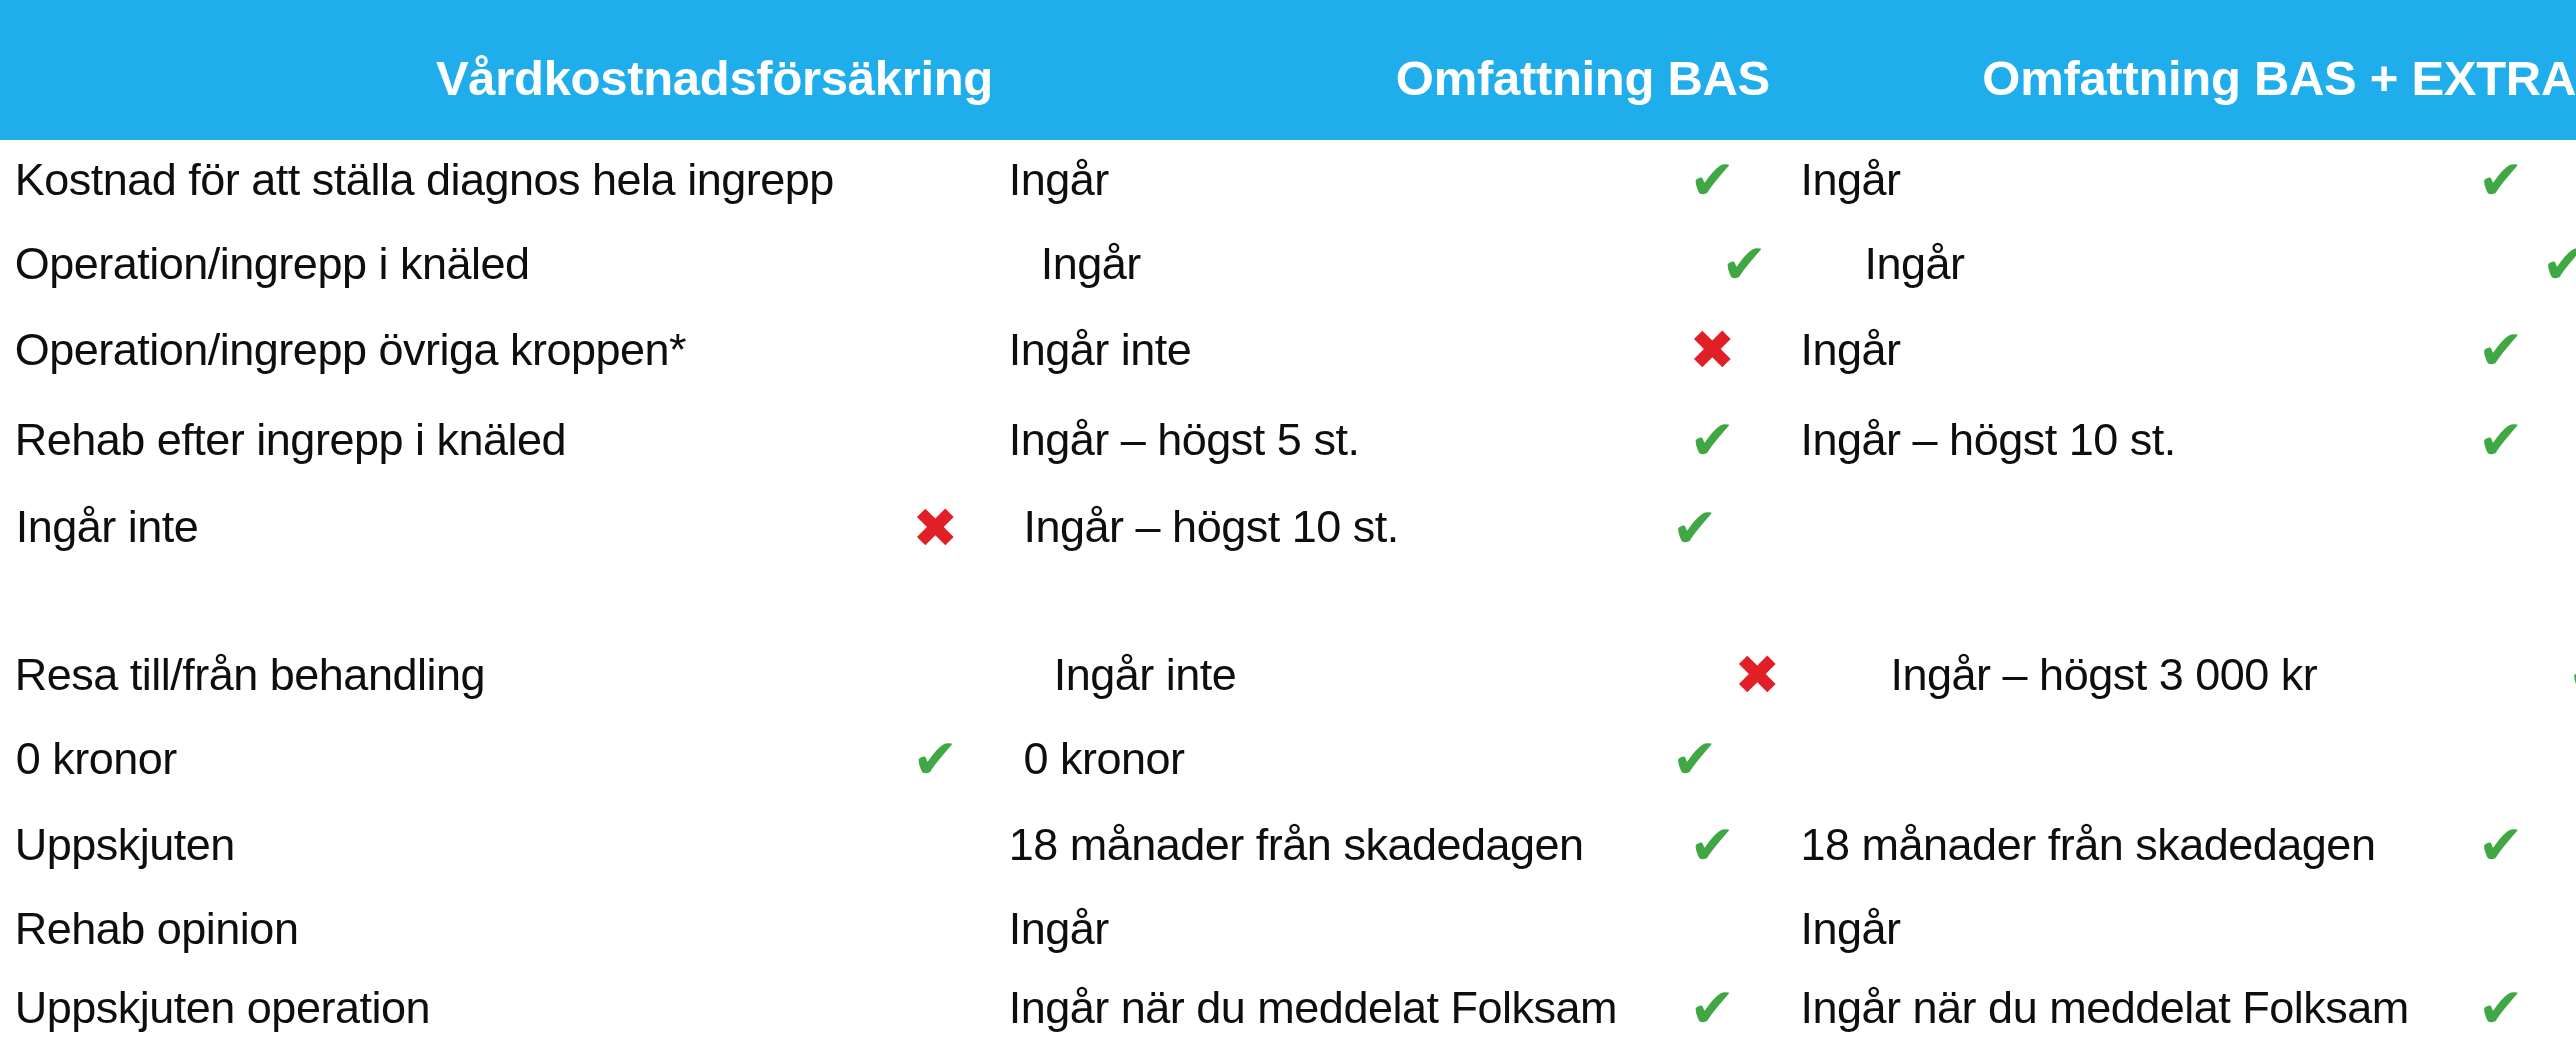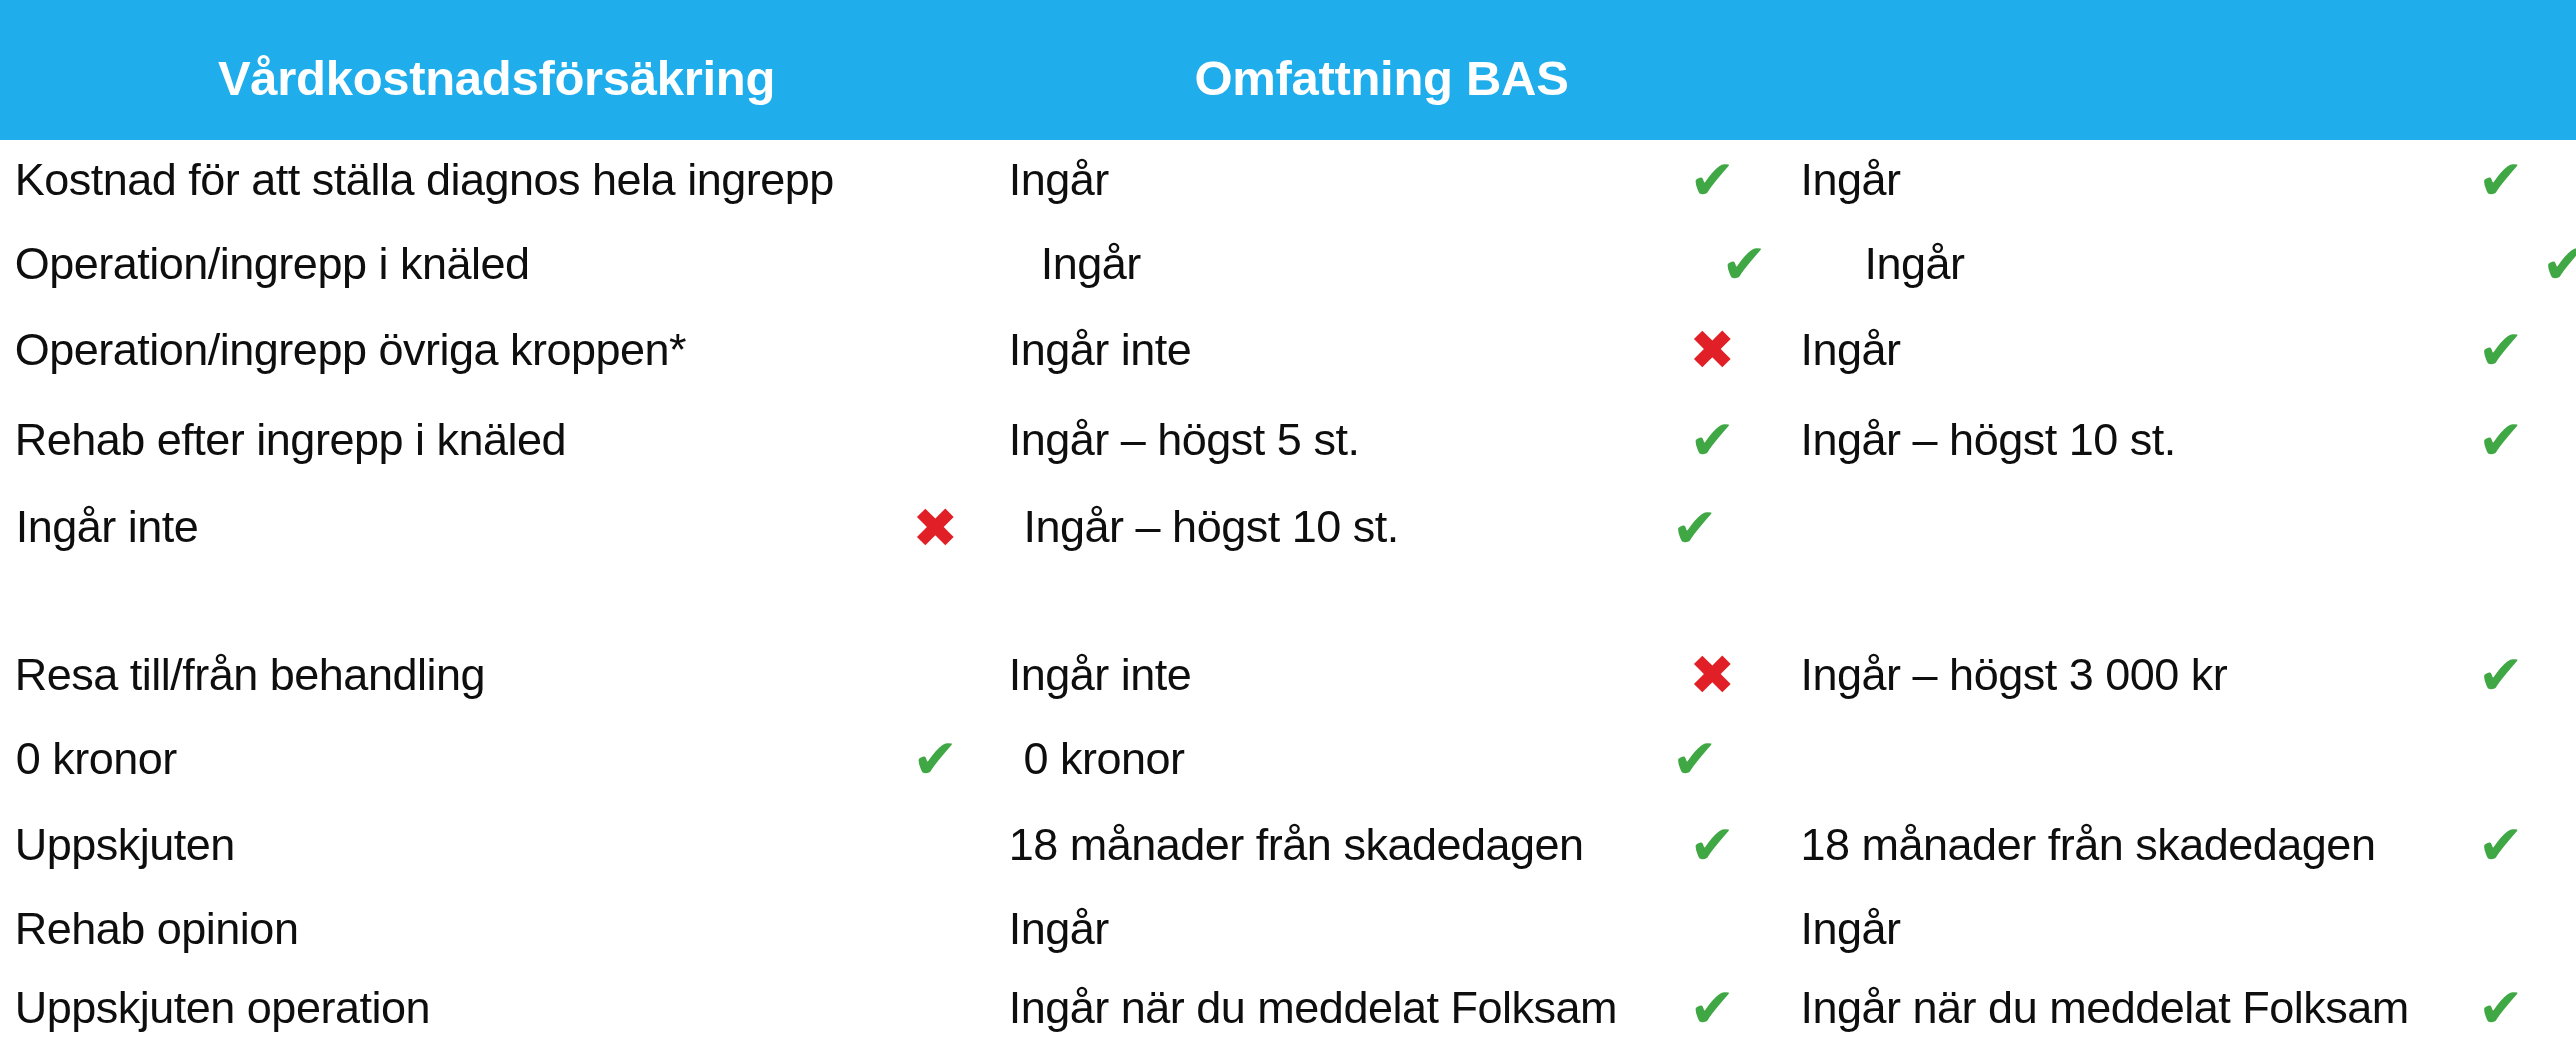--- a/index.html
+++ b/index.html
@@ -17,40 +17,40 @@
     color: #0e0e0e;
   }
   
   .header {
     height: 140px;
     display: grid;
     grid-template-columns: 993px 777px 806px;
     align-items: center;
   }
   .hcell {
-    text-align: center;
+    text-align: right;
     color: #ffffff;
     font-weight: 700;
     font-size: 49px;
     letter-spacing: -0.3px;
     transform: translateY(-3.9px);
     margin-top: 24px;
   }
   
   .tbody { width: 100%; }
   .row {
     display: grid;
     grid-template-columns: 993px 777px 806px;
   }
   .row:nth-child(1)  { height: 81px; }
   .row:nth-child(2)  { height: 86px; gap: 32px; }
   .row:nth-child(3)  { height: 86px; }
   .row:nth-child(4)  { height: 94px; }
   .row:nth-child(5)  { height: 148px; }
-  .row:nth-child(6)  { height: 81px; }
+  .row:nth-child(6)  { height: 81px; gap: 45px; }
   .row:nth-child(7)  { height: 86px; }
   .row:nth-child(8)  { height: 86px; }
   .row:nth-child(9)  { height: 83px; }
   .row:nth-child(10) { height: 74px; }
   .cell {
     display: flex;
     align-items: center;
     height: 100%;
     font-size: 45px;
     letter-spacing: -0.5px;
@@ -80,20 +80,21 @@
   }
 </style>
 </head>
 <body>
 
 <div class="page">
 
   <div class="header" id="hdr" style="background: rgb(31, 173, 236);">
     <div class="hcell">Vårdkostnadsförsäkring</div>
     <div class="hcell">Omfattning BAS</div>
+    <div class="hcell">Omfattning BAS + EXTRA</div>
   </div>
 
   <div class="tbody">
   <div class="row">
     <div class="cell feature">
       <span>Kostnad för att ställa diagnos hela ingrepp</span>
     </div>
     <div class="cell value bas">
       <span class="vt">Ingår</span>
       <span class="icon" style="color: rgb(63, 167, 67);">✔</span>

